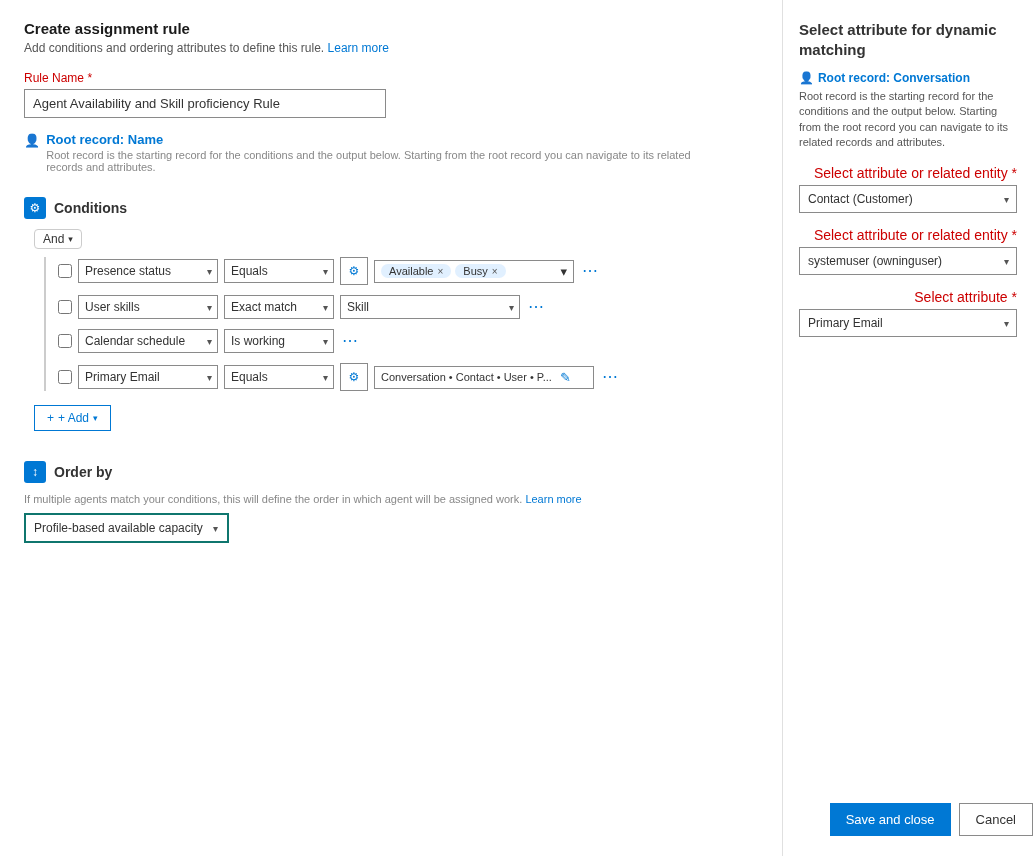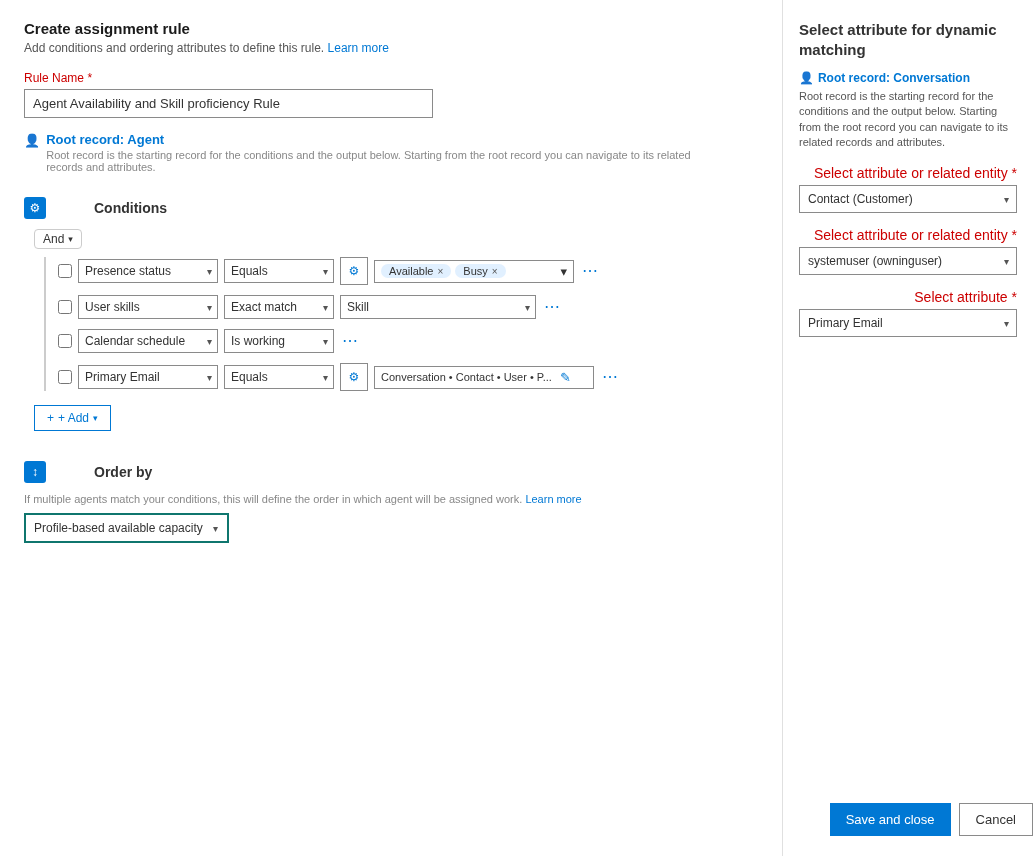--- a/index.html
+++ b/index.html
@@ -23,21 +23,21 @@
 
     h1 { font-size: 15px; font-weight: 600; color: #1a1a1a; margin-bottom: 4px; }
     .subtitle { font-size: 12px; color: #555; }
     .subtitle a { color: #0078d4; text-decoration: none; }
 
     .field-group { margin-top: 16px; }
     .field-label { font-size: 12px; color: #333; margin-bottom: 4px; }
     .field-label span { color: #c00; }
 
     input[type="text"] {
-      width: 409px;
+      width: 362px;
       border: 1px solid #8a8a8a;
       padding: 6px 8px;
       font-size: 13px;
       color: #333;
       outline: none;
     }
 
     .root-record {
       margin-top: 14px;
       display: flex;
@@ -55,21 +55,21 @@
       margin-top: 24px;
       margin-bottom: 10px;
     }
     .section-icon {
       width: 22px; height: 22px;
       background: #0078d4;
       border-radius: 3px;
       display: flex; align-items: center; justify-content: center;
       color: white; font-size: 12px;
     }
-    .section-title { font-size: 14px; font-weight: 600; margin-left: 40px; }
+    .section-title { font-size: 14px; font-weight: 600; }
 
     .conditions-container {
       border-left: 2px solid #ccc;
       margin-left: 10px;
       padding-left: 12px;
     }
 
     .and-pill {
       display: inline-flex;
       align-items: center;
@@ -120,21 +120,21 @@
       font-size: 10px;
       color: #555;
       pointer-events: none;
     }
     .select-wrapper select {
       padding-right: 20px;
     }
 
     .sel-field { width: 140px; }
     .sel-operator { width: 110px; }
-    .sel-value { width: 196px; }
+    .sel-value { width: 180px; }
 
     .value-tag-box {
       display: flex;
       align-items: center;
       border: 1px solid #8a8a8a;
       padding: 3px 6px;
       min-width: 200px;
       gap: 4px;
       flex-wrap: wrap;
       background: #fff;
@@ -268,21 +268,21 @@
     <div class="field-label">
       <span>Rule Name</span>
       <span style="color:#c00;">*</span>
     </div>
     <input type="text" value="Agent Availability and Skill proficiency Rule" style="">
   </div>
 
   <div class="root-record">
     <span class="root-record-icon">👤</span>
     <div>
-      <div class="root-record-title">Root record: Agent</div>
+      <div class="root-record-title">Root record: Name</div>
       <div class="root-record-desc">Root record is the starting record for the conditions and the output below. Starting from the root record you can navigate to its related records and attributes.</div>
     </div>
   </div>
 
   <div class="section-header">
     <div class="section-icon">⚙</div>
     <span class="section-title">Conditions</span>
   </div>
 
   <div style="margin-left:10px;">

